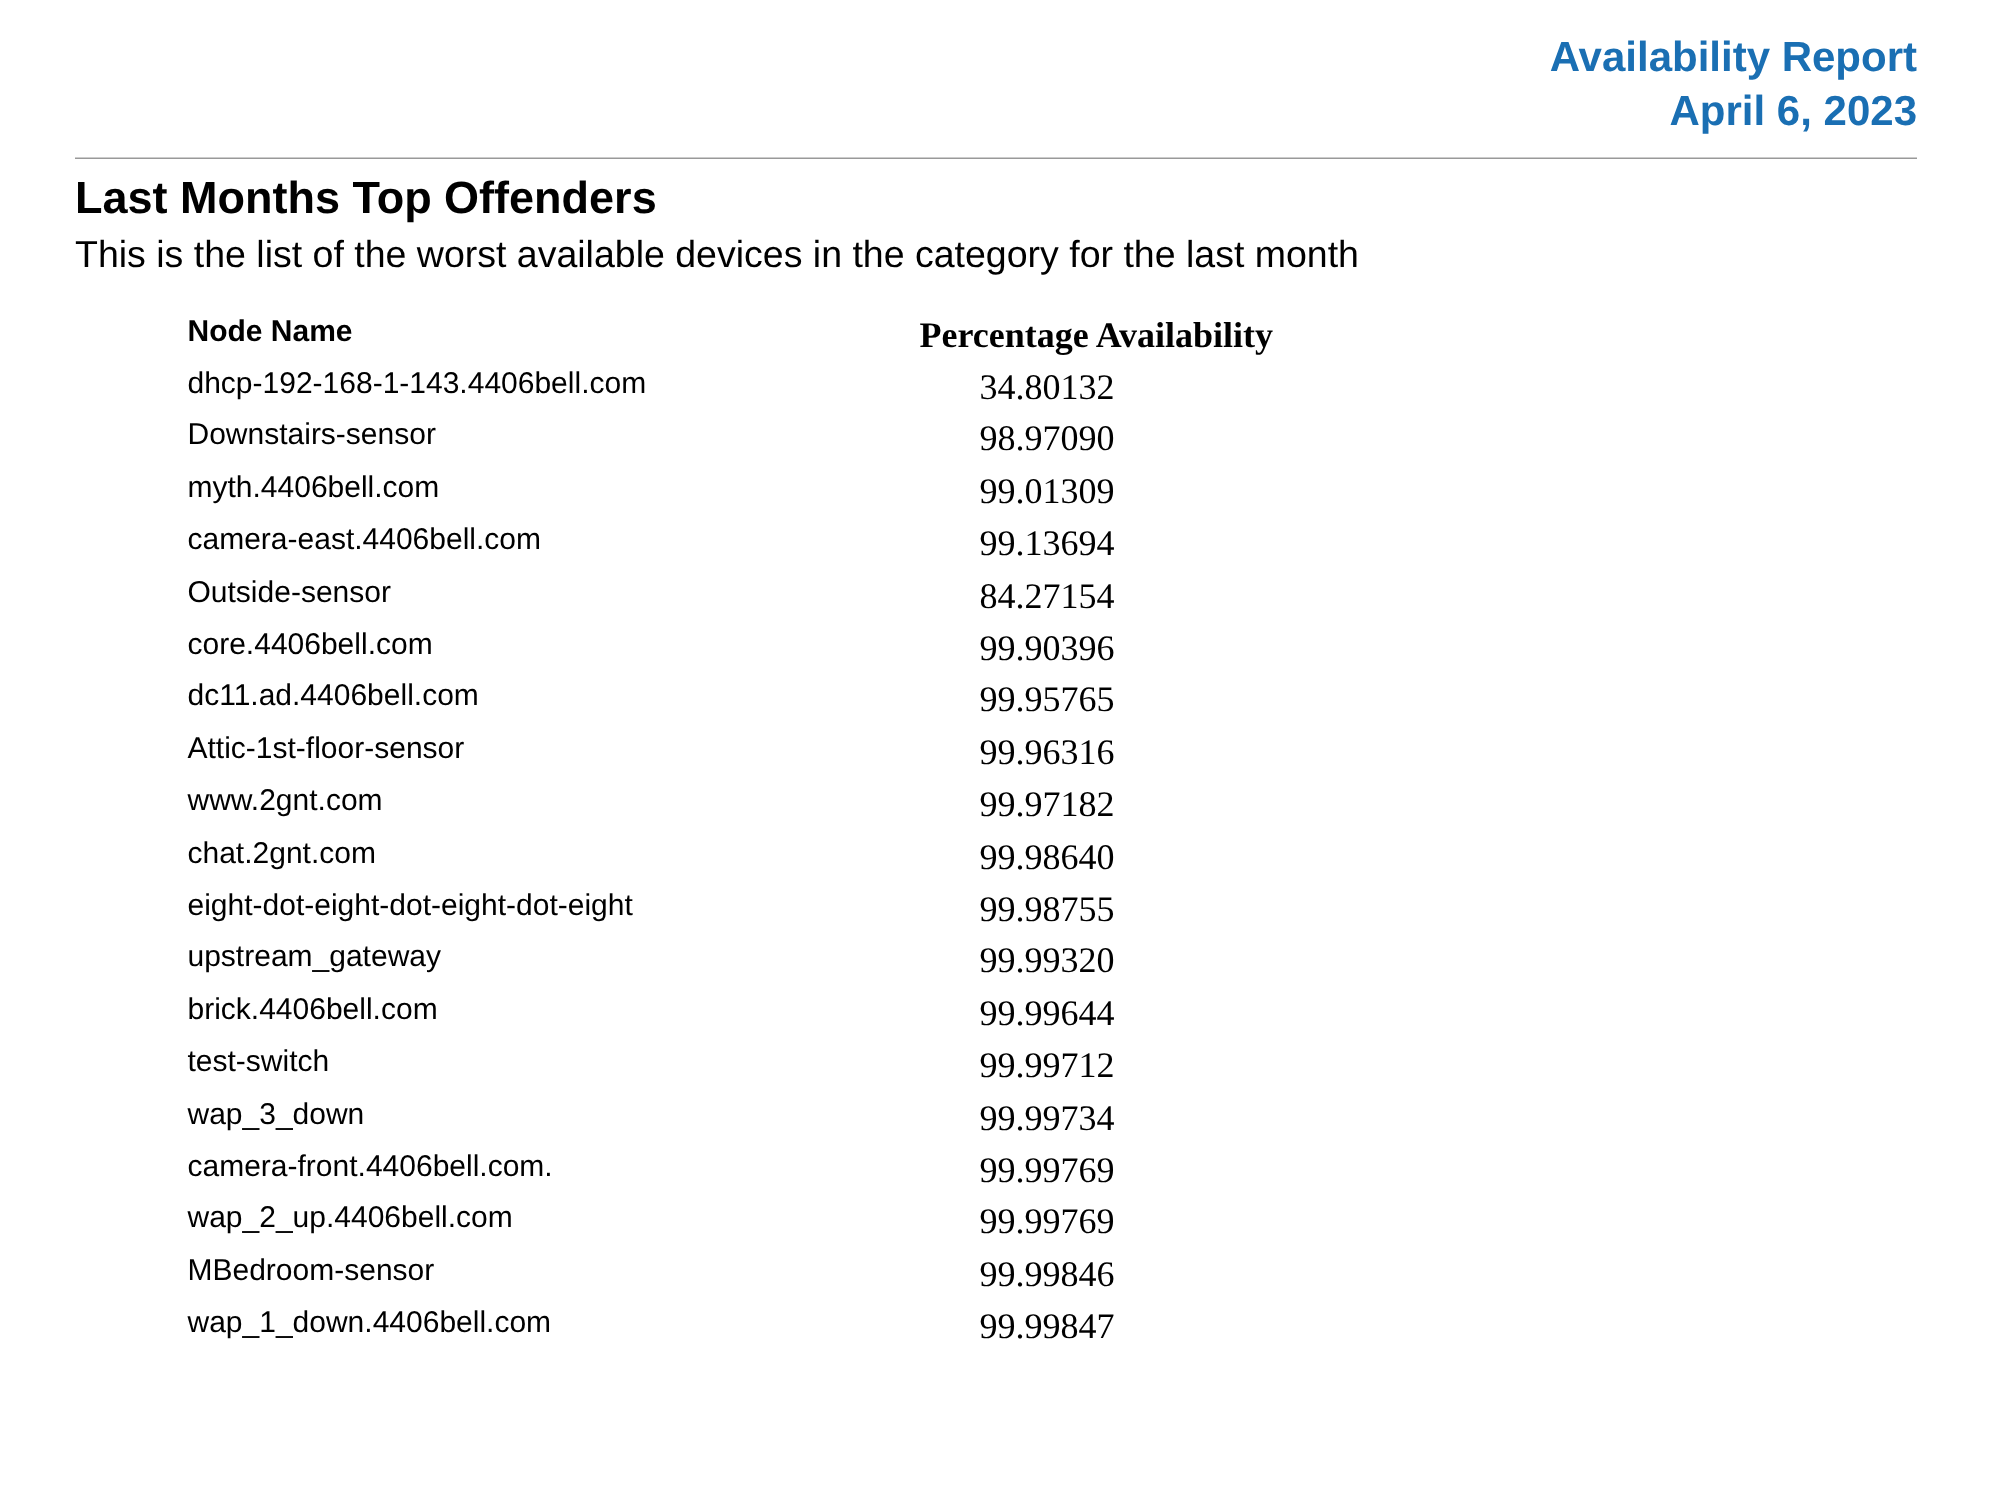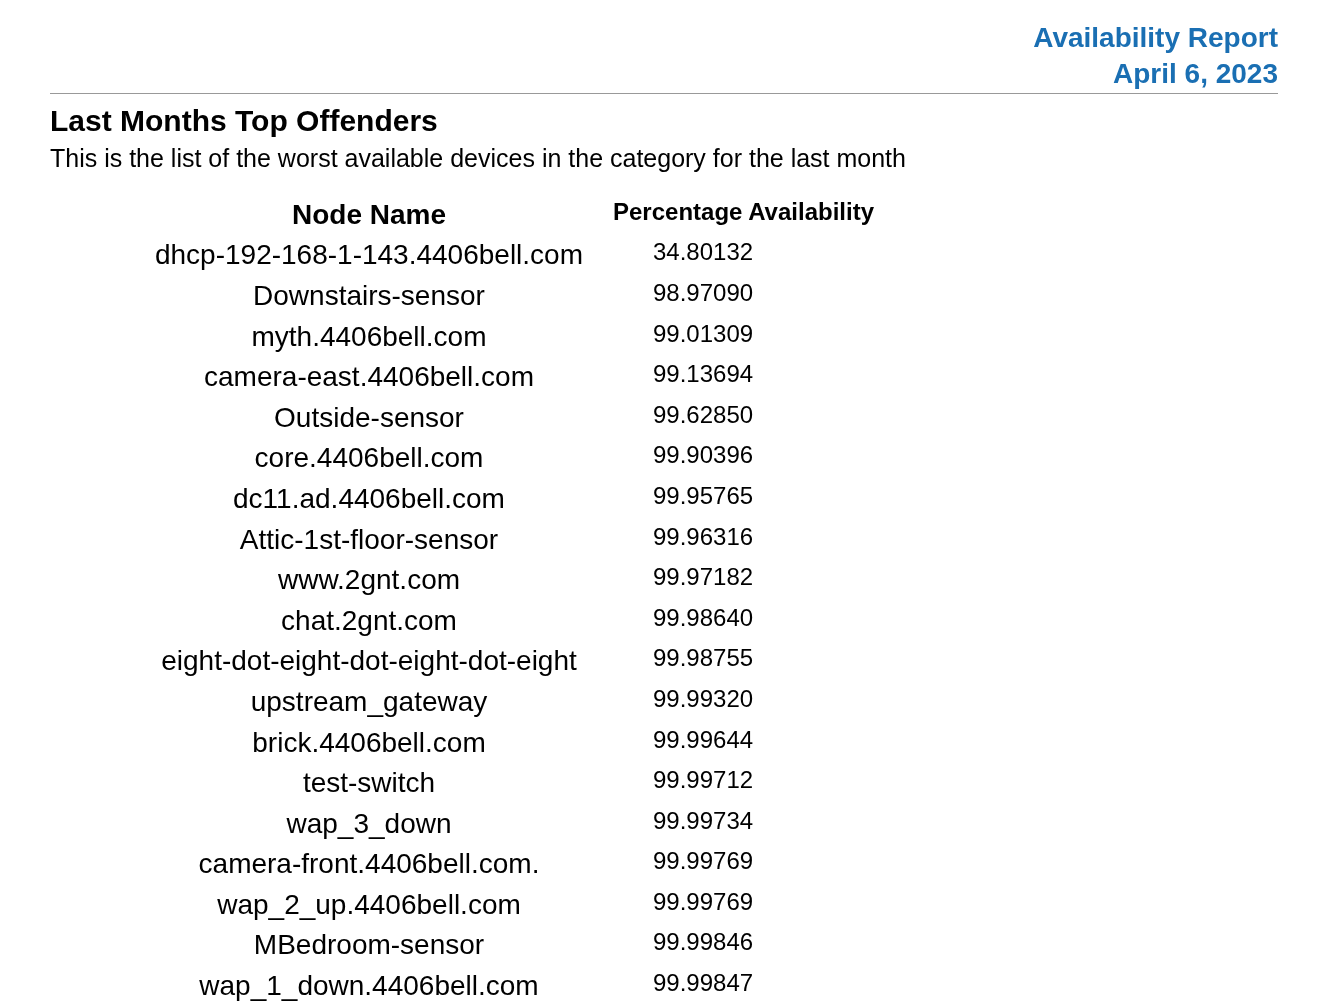--- a/index.html
+++ b/index.html
@@ -8,20 +8,21 @@
       box-sizing: border-box;
     }
     body {
       font-family: Helvetica, Arial, sans-serif;
       background: #fff;
       width: 1328px;
       padding: 20px 50px;
     }
     .header {
       text-align: right;
+      padding-bottom: 12px;
       border-bottom: 1px solid #999;
       margin-bottom: 10px;
     }
     .header-title {
       color: #1a6fb3;
       font-size: 28px;
       font-weight: bold;
       line-height: 1.3;
     }
     .header-date {
@@ -43,28 +44,28 @@
       margin-bottom: 22px;
     }
     .table {
       margin-left: 75px;
     }
     .table-header {
       display: flex;
     }
     .col-node {
       width: 488px;
-      font-size: 28px;
+      font-size: 20px;
       line-height: 1.45;
-      text-align: center;
     }
     .col-pct {
       width: 300px;
       font-size: 24px;
       line-height: 1.45;
+      font-family: Liberation Serif, serif;
     }
     .table-header .col-node,
     .table-header .col-pct {
       font-weight: bold;
     }
     .table-row {
       display: flex;
       gap: 40px;
     }
   </style>
@@ -96,21 +97,21 @@
       <div class="table-row">
         <div class="col-node">myth.4406bell.com</div>
         <div class="col-pct">99.01309</div>
       </div>
       <div class="table-row">
         <div class="col-node">camera-east.4406bell.com</div>
         <div class="col-pct">99.13694</div>
       </div>
       <div class="table-row">
         <div class="col-node">Outside-sensor</div>
-        <div class="col-pct">99.62850</div>
+        <div class="col-pct">84.27154</div>
       </div>
       <div class="table-row">
         <div class="col-node">core.4406bell.com</div>
         <div class="col-pct">99.90396</div>
       </div>
       <div class="table-row">
         <div class="col-node">dc11.ad.4406bell.com</div>
         <div class="col-pct">99.95765</div>
       </div>
       <div class="table-row">

